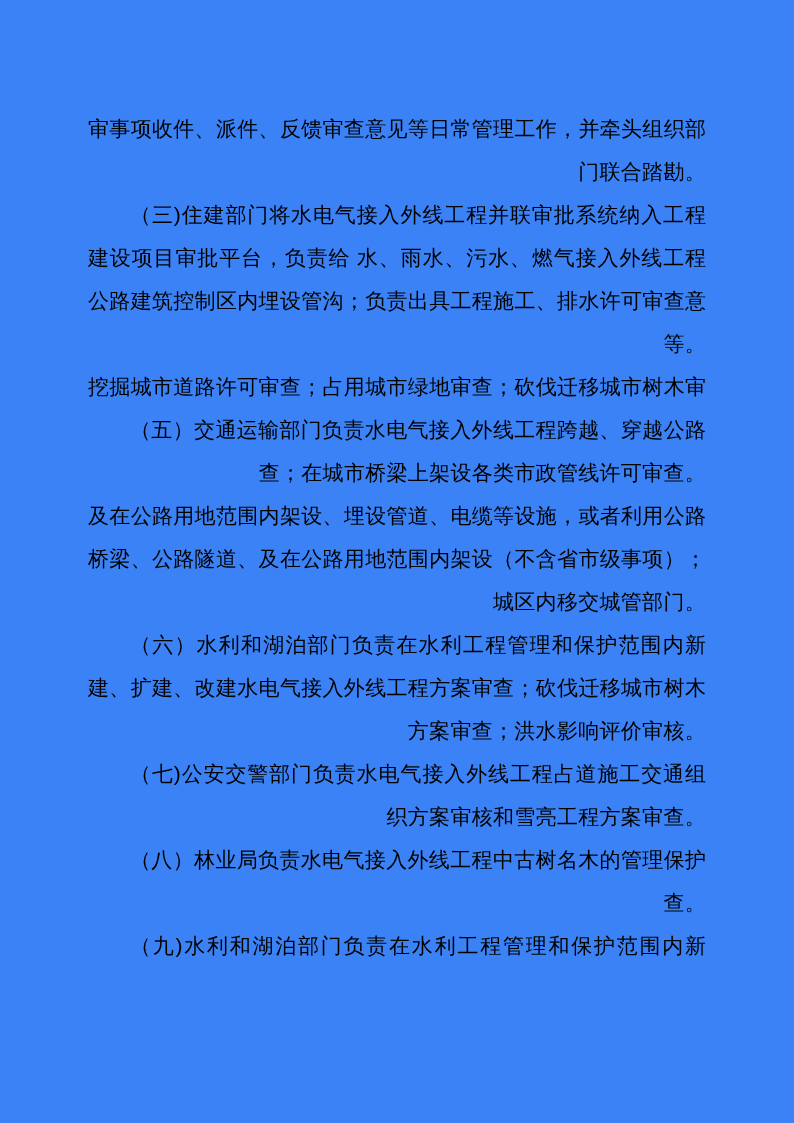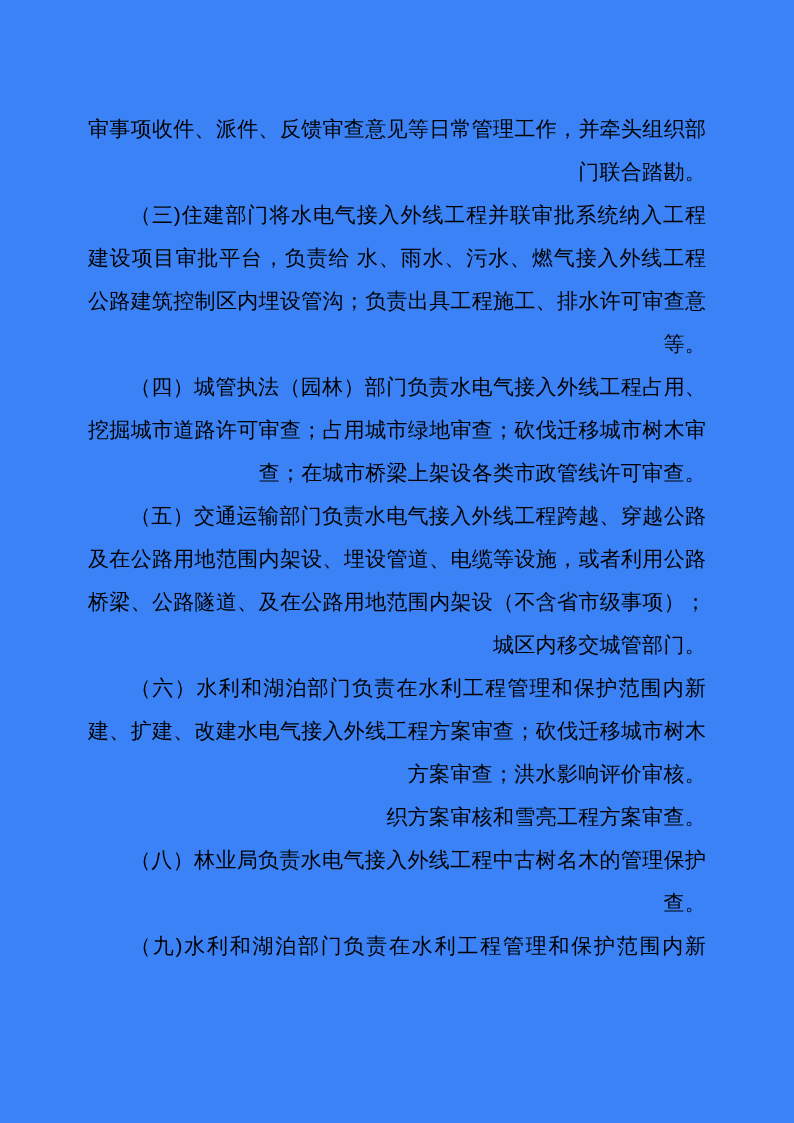--- a/index.html
+++ b/index.html
@@ -50,33 +50,33 @@
   <div class="doc-body">
 
     <div class="line just">审事项收件、派件、反馈审查意见等日常管理工作，并牵头组织部</div>
     <div class="line">门联合踏勘。</div>
 
     <div class="line just indent">（三)住建部门将水电气接入外线工程并联审批系统纳入工程</div>
     <div class="line just">建设项目审批平台，负责给 水、雨水、污水、燃气接入外线工程</div>
     <div class="line just">公路建筑控制区内埋设管沟；负责出具工程施工、排水许可审查意见</div>
     <div class="line">等。</div>
 
-    <div class="line just indent">（四）城管执法（园林）部门负责水电气接入外线工程占用、</div>
     <div class="line just">挖掘城市道路许可审查；占用城市绿地审查；砍伐迁移城市树木审</div>
+    <div class="line just indent">（五）交通运输部门负责水电气接入外线工程跨越、穿越公路</div>
+
     <div class="line">查；在城市桥梁上架设各类市政管线许可审查。</div>
-
-    <div class="line just indent">（五）交通运输部门负责水电气接入外线工程跨越、穿越公路</div>
     <div class="line just">及在公路用地范围内架设、埋设管道、电缆等设施，或者利用公路</div>
     <div class="line just">桥梁、公路隧道、及在公路用地范围内架设（不含省市级事项）；</div>
     <div class="line">城区内移交城管部门。</div>
 
     <div class="line just indent">（六）水利和湖泊部门负责在水利工程管理和保护范围内新</div>
     <div class="line just">建、扩建、改建水电气接入外线工程方案审查；砍伐迁移城市树木审</div>
     <div class="line">方案审查；洪水影响评价审核。</div>
 
+    <div class="line just indent">（七)公安交警部门负责水电气接入外线工程占道施工交通组</div>
     <div class="line">织方案审核和雪亮工程方案审查。</div>
 
     <div class="line just indent">（八）林业局负责水电气接入外线工程中古树名木的管理保护</div>
     <div class="line">查。</div>
 
     <div class="line just indent">（九)水利和湖泊部门负责在水利工程管理和保护范围内新</div>
 
   </div>
 </div>
 

